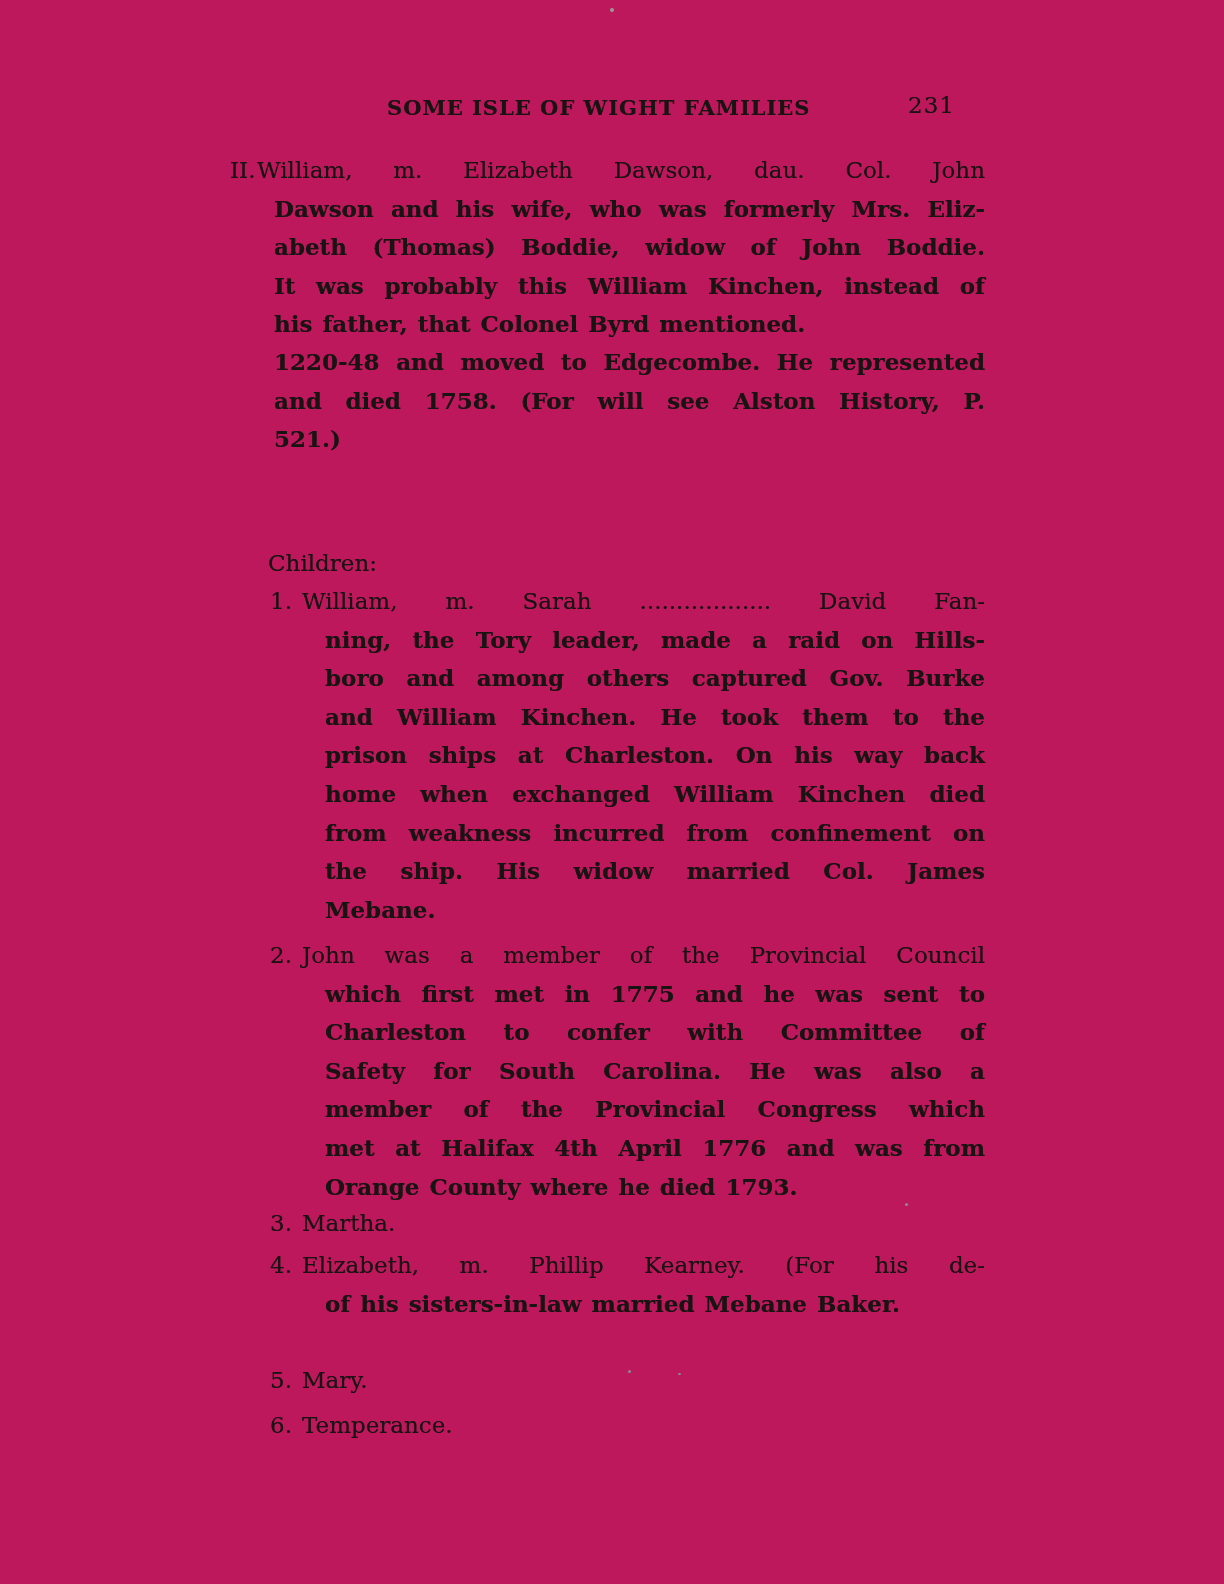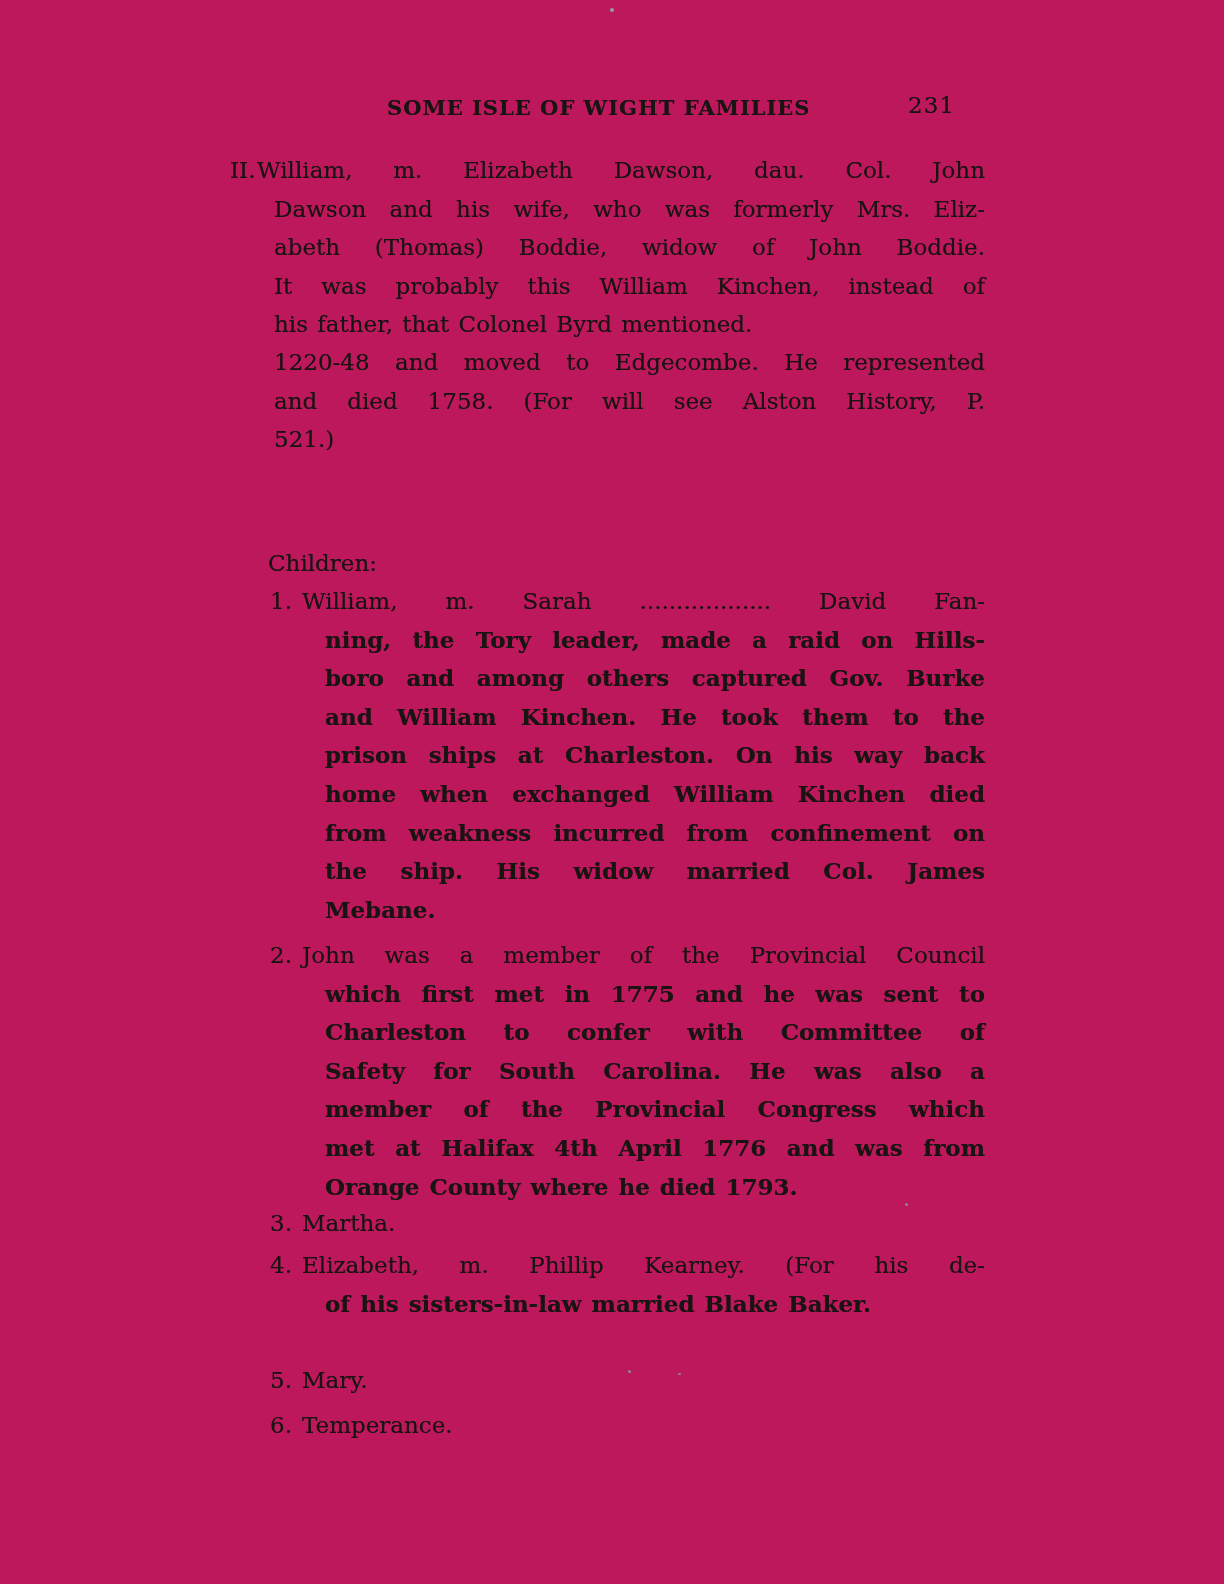--- a/index.html
+++ b/index.html
@@ -29,21 +29,21 @@
   .block{position:absolute;left:230px;width:755px;}
   .ln{
     font-size:23px;
     line-height:38.6px;
     text-align:justify;
     text-align-last:justify;
     word-spacing:2px;
     white-space:normal;
   }
   .ln.endp{text-align:left;text-align-last:left;}
-  .cont{margin-left:44px;}          
+  .cont{margin-left:44px;font-weight:bold;}          
   .pindent{margin-left:60px;}       
   .child-first{margin-left:40px;}   
   .child-cont{margin-left:95px;font-weight:bold;}    
   .children-head{margin-left:38px;}
   .marker{display:inline-block;width:27px;}
   .num{display:inline-block;width:32px;}
   
   .speck{position:absolute;border-radius:50%;background:#8d8d8d;}
   .speck.s1{left:610px;top:8px;width:4px;height:4px;background:#9a9a9a;}
   .speck.s2{left:905px;top:1203px;width:3px;height:3px;}
@@ -104,21 +104,21 @@
     <div class="ln child-cont">met at Halifax 4th April 1776 and was from</div>
     <div class="ln child-cont endp">Orange County where he died 1793.</div>
   </div>
 
   <div class="block" style="top:1204px;">
     <div class="ln child-first endp"><span class="num">3.</span><span>Martha.</span></div>
   </div>
 
   <div class="block" style="top:1246px;">
     <div class="ln child-first"><span class="num">4.</span><span>Elizabeth, m. Phillip Kearney. (For his de-</span></div>
-    <div class="ln child-cont endp">of his sisters-in-law married Blake Baker.</div>
+    <div class="ln child-cont endp">of his sisters-in-law married Mebane Baker.</div>
   </div>
 
   <div class="block" style="top:1361px;">
     <div class="ln child-first endp"><span class="num">5.</span><span>Mary.</span></div>
   </div>
 
   <div class="block" style="top:1406px;">
     <div class="ln child-first endp"><span class="num">6.</span><span>Temperance.</span></div>
   </div>
 

